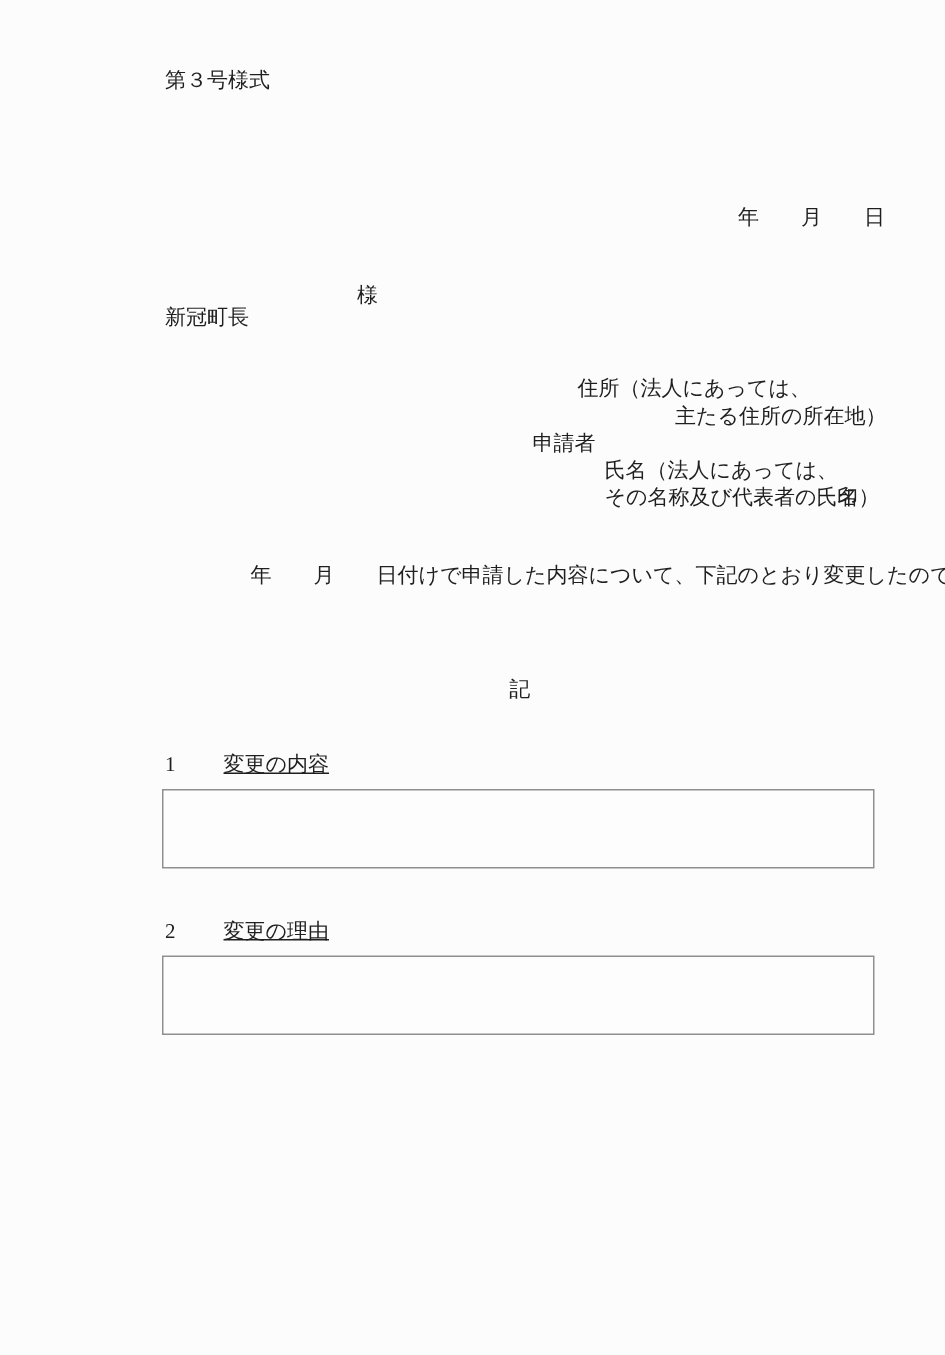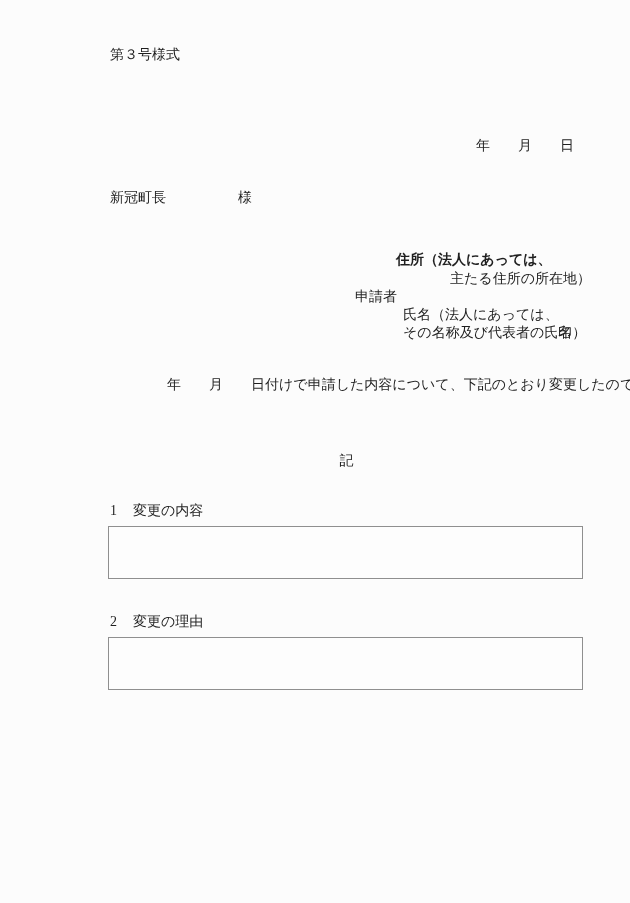--- a/index.html
+++ b/index.html
@@ -25,36 +25,36 @@
   }
   .fill-box {
     position: absolute;
     left: 108px;
     width: 473px;
     height: 51px;
     border: 1px solid #8f8f8f;
     background: #fdfdfd;
   }
   .section-header { display: flex; }
-  .section-title { margin-left: 16px; }
+  .section-title { margin-left: 32px; text-decoration: underline; }
 </style>
 </head>
 <body>
 
 <div class="page">
 
   <div class="abs" style="left:110px; top:48px;">第３号様式</div>
 
 
-  <div class="abs" style="right:56px; top:139px;">年　　月　　日</div>
+  <div class="abs" style="right:40px; top:139px;">年　　月　　日</div>
 
-  <div class="abs" style="left:110px; top:191px;">新冠町長</div>
+  <div class="abs" style="left:110px; top:206px;">新冠町長</div>
   <div class="abs" style="left:238px; top:191px;">様</div>
 
-  <div class="abs" style="left:396px; top:253px;font-weight:bold;">住所（法人にあっては、</div>
+  <div class="abs" style="left:385px; top:253px;">住所（法人にあっては、</div>
   <div class="abs" style="left:450px; top:272px;">主たる住所の所在地）</div>
   <div class="abs" style="left:355px; top:290px;">申請者</div>
   <div class="abs" style="left:403px; top:308px;text-align:center;">氏名（法人にあっては、</div>
   <div class="abs" style="left:403px; top:326px;">その名称及び代表者の氏名）</div>
   <div class="abs" style="left:558px; top:326px;">印</div>
 
   <div class="abs" style="left:167px; top:378px;">年　　月　　日付けで申請した内容について、下記のとおり変更したので、</div>
 
   <div class="abs centered" style="top:454px;">記</div>
 

